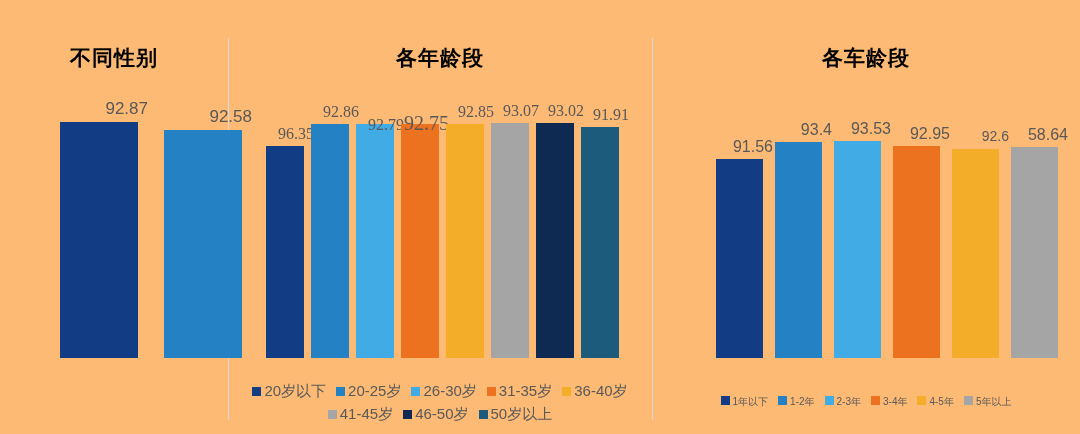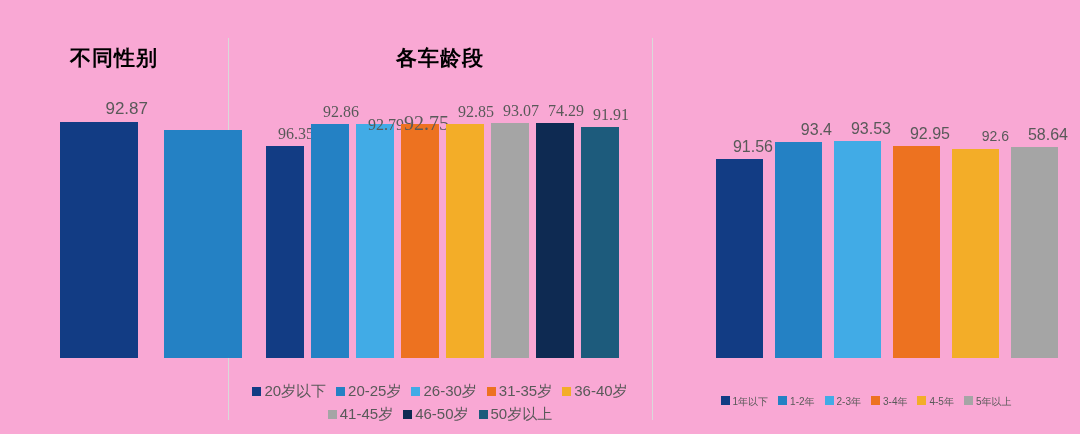--- a/index.html
+++ b/index.html
@@ -10,21 +10,21 @@
   body {
     width: 1080px;
     height: 434px;
     font-family: "Liberation Sans", "DejaVu Sans", sans-serif;
     overflow: hidden;
   }
   .canvas {
     position: relative;
     width: 1080px;
     height: 434px;
-    background: #f9a8d4;
+    background: #fdba74;
   }
   .panel {
     position: absolute;
     top: 0;
     height: 434px;
   }
   #panel-gender  { left: 0px;   width: 228px; }
   #panel-age     { left: 228px; width: 424px; }
   #panel-carage  { left: 652px; width: 428px; }
 
@@ -115,47 +115,49 @@
 
   <div class="divider" id="divider-1"></div>
   <div class="divider" id="divider-2"></div>
 
   <div class="panel" id="panel-gender">
     <div class="chart-title">不同性别</div>
     <div class="plot" id="plot-gender">
         <div class="bar" style="left: 60px; width: 78px; height: 236px; bottom: 76px; background: rgb(18, 60, 132);"></div>
         <div class="bar-label" style="left: 50px; width: 98px; top: 99px; font-size: 17px;">92.87</div>
         <div class="bar" style="left: 164px; width: 78px; height: 228.46px; bottom: 76px; background: rgb(36, 129, 196);"></div>
+        <div class="bar-label" style="left: 154px; width: 98px; top: 106.54px; font-size: 17px;">92.58</div>
       </div>
   </div>
 
   <div class="panel" id="panel-age">
-    <div class="chart-title">各车龄段</div>
+    <div class="chart-title">各年龄段</div>
     <div class="plot" id="plot-age">
         <div class="bar" style="left: 38px; width: 38px; height: 211.744px; bottom: 76px; background: rgb(18, 60, 132);"></div>
         <div class="bar-label" style="left: 28px; width: 58px; top: 125.256px; font-size: 16px;">96.35</div>
         <div class="bar" style="left: 83px; width: 38px; height: 234.244px; bottom: 76px; background: rgb(36, 129, 196);"></div>
         <div class="bar-label" style="left: 73px; width: 58px; top: 102.756px; font-size: 16px;">92.86</div>
         <div class="bar" style="left: 128px; width: 38px; height: 233.992px; bottom: 76px; background: rgb(65, 171, 230);"></div>
         <div class="bar-label" style="left: 118px; width: 58px; top: 103.008px; font-size: 16px; margin-top: 13px;">92.79</div>
         <div class="bar" style="left: 173px; width: 38px; height: 233.848px; bottom: 76px; background: rgb(237, 114, 32);"></div>
         <div class="bar-label" style="left: 163px; width: 58px; top: 112px; font-size: 20px;">92.75</div>
         <div class="bar" style="left: 218px; width: 38px; height: 234.208px; bottom: 76px; background: rgb(243, 173, 40);"></div>
         <div class="bar-label" style="left: 208px; width: 58px; top: 102.792px; font-size: 16px;">92.85</div>
         <div class="bar" style="left: 263px; width: 38px; height: 235px; bottom: 76px; background: rgb(165, 165, 165);"></div>
         <div class="bar-label" style="left: 253px; width: 58px; top: 102px; font-size: 16px;">93.07</div>
         <div class="bar" style="left: 308px; width: 38px; height: 234.82px; bottom: 76px; background: rgb(14, 42, 82);"></div>
-        <div class="bar-label" style="left: 298px; width: 58px; top: 102.18px; font-size: 16px;">74.29</div>
+        <div class="bar-label" style="left: 298px; width: 58px; top: 102.18px; font-size: 16px;">93.02</div>
         <div class="bar" style="left: 353px; width: 38px; height: 230.824px; bottom: 76px; background: rgb(29, 91, 124);"></div>
         <div class="bar-label" style="left: 343px; width: 58px; top: 106.176px; font-size: 16px;">91.91</div>
       </div>
     <div class="legend" id="legend-age"><span class="legend-item"><span class="legend-swatch" style="background: rgb(18, 60, 132);"></span><span class="legend-text">20岁以下</span></span><span class="legend-item"><span class="legend-swatch" style="background: rgb(36, 129, 196);"></span><span class="legend-text">20-25岁</span></span><span class="legend-item"><span class="legend-swatch" style="background: rgb(65, 171, 230);"></span><span class="legend-text">26-30岁</span></span><span class="legend-item"><span class="legend-swatch" style="background: rgb(237, 114, 32);"></span><span class="legend-text">31-35岁</span></span><span class="legend-item"><span class="legend-swatch" style="background: rgb(243, 173, 40);"></span><span class="legend-text">36-40岁</span></span><span class="legend-item"><span class="legend-swatch" style="background: rgb(165, 165, 165);"></span><span class="legend-text">41-45岁</span></span><span class="legend-item"><span class="legend-swatch" style="background: rgb(14, 42, 82);"></span><span class="legend-text">46-50岁</span></span><span class="legend-item"><span class="legend-swatch" style="background: rgb(29, 91, 124);"></span><span class="legend-text">50岁以上</span></span></div>
   </div>
 
   <div class="panel" id="panel-carage">
+    <div class="chart-title">各车龄段</div>
     <div class="plot" id="plot-carage">
         <div class="bar" style="left: 64px; width: 47px; height: 199.27px; bottom: 76px; background: rgb(18, 60, 132);"></div>
         <div class="bar-label" style="left: 54px; width: 67px; top: 137.73px; font-size: 16px;">91.56</div>
         <div class="bar" style="left: 123px; width: 47px; height: 215.83px; bottom: 76px; background: rgb(36, 129, 196);"></div>
         <div class="bar-label" style="left: 113px; width: 67px; top: 121.17px; font-size: 16px;">93.4</div>
         <div class="bar" style="left: 182px; width: 47px; height: 217px; bottom: 76px; background: rgb(65, 171, 230);"></div>
         <div class="bar-label" style="left: 172px; width: 67px; top: 120px; font-size: 16px;">93.53</div>
         <div class="bar" style="left: 241px; width: 47px; height: 211.78px; bottom: 76px; background: rgb(237, 114, 32);"></div>
         <div class="bar-label" style="left: 231px; width: 67px; top: 125.22px; font-size: 16px;">92.95</div>
         <div class="bar" style="left: 300px; width: 47px; height: 208.63px; bottom: 76px; background: rgb(243, 173, 40);"></div>

